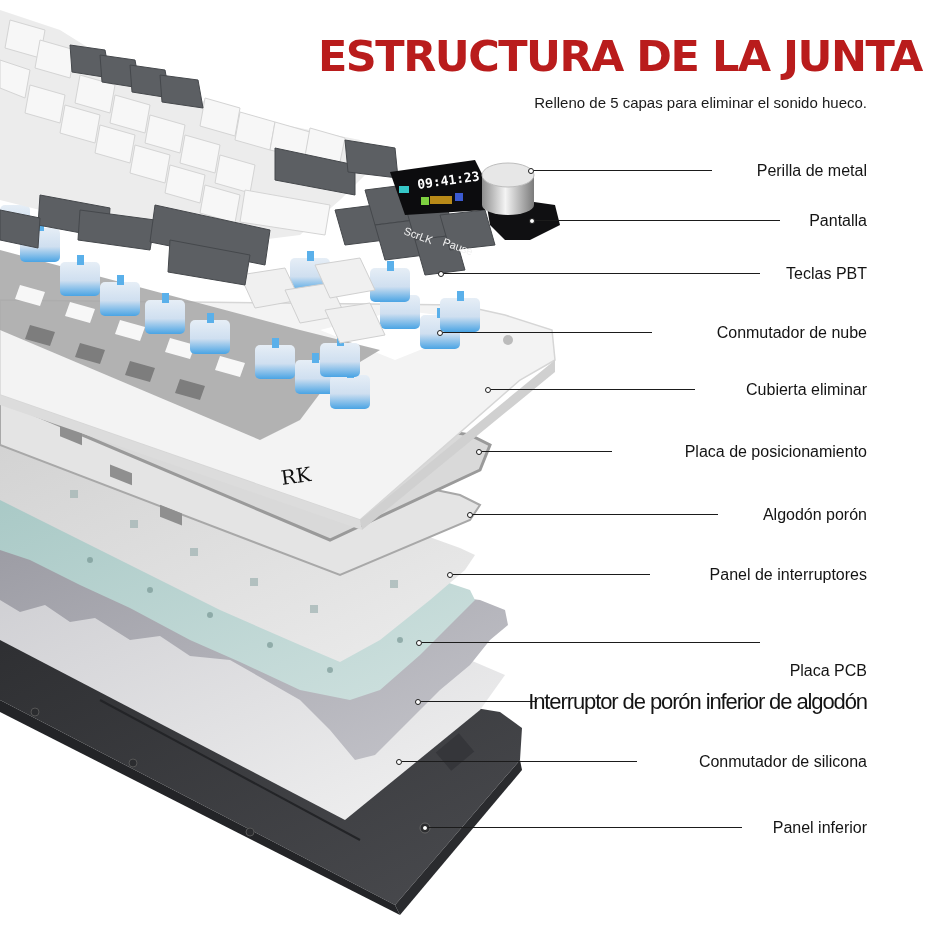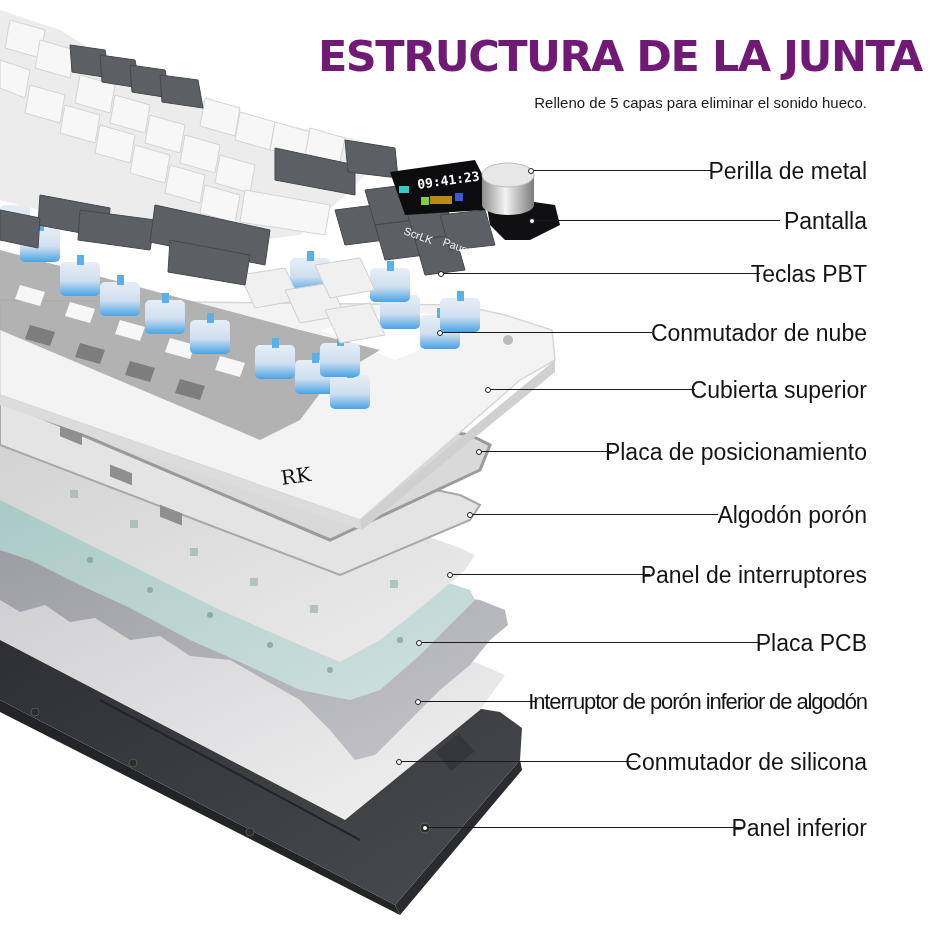--- a/index.html
+++ b/index.html
@@ -1,20 +1,20 @@
 <!DOCTYPE html>
 <html><head>
 <meta charset="utf-8">
 <style>
   html,body{margin:0;padding:0;background:#ffffff;}
   body{width:949px;height:949px;position:relative;overflow:hidden;font-family:"Liberation Sans","DejaVu Sans",sans-serif;color:#111;}
-  .title{position:absolute;left:318px;top:28px;width:600px;font-family:"DejaVu Sans","Liberation Sans",sans-serif;font-weight:bold;font-size:43px;letter-spacing:-1.5px;color:#701a75;white-space:nowrap;line-height:56px;}
+  .title{position:absolute;left:318px;top:28px;width:600px;font-family:"DejaVu Sans","Liberation Sans",sans-serif;font-weight:bold;font-size:43px;letter-spacing:-1.5px;color:#b91c1c;white-space:nowrap;line-height:56px;}
   .subtitle{position:absolute;right:82px;top:94px;font-size:15px;color:#1a1a1a;white-space:nowrap;}
   .illus{position:absolute;left:0;top:0;width:949px;height:949px;}
-  .label{position:absolute;right:82px;font-size:23px;color:#141414;white-space:nowrap;line-height:22px;}
+  .label{position:absolute;right:82px;font-size:16px;color:#141414;white-space:nowrap;line-height:22px;}
   .label.condensed{letter-spacing:-1.1px;font-size:22px;}
   .leader{position:absolute;height:0;border-top:1.6px solid #1b1b1b;}
   .dot{position:absolute;width:6px;height:6px;border-radius:50%;background:#fff;border:1.4px solid #1b1b1b;box-sizing:border-box;}
 </style>
 </head>
 <body>
 
 <svg class="illus" viewBox="0 0 949 949" xmlns="http://www.w3.org/2000/svg">
   <defs>
     <linearGradient id="caseG" x1="0" y1="0" x2="1" y2="1">
@@ -277,33 +277,33 @@
     <div class="dot" style="left: 529px; top: 218px;"></div>
     <div class="label" style="top: 210px; margin-left: 12px;">Pantalla</div>
     <div class="leader" style="left: 444px; top: 273.2px; width: 316px;"></div>
     <div class="dot" style="left: 438px; top: 271px;"></div>
     <div class="label" style="top: 263px;">Teclas PBT</div>
     <div class="leader" style="left: 443px; top: 332.2px; width: 209px;"></div>
     <div class="dot" style="left: 437px; top: 330px;"></div>
     <div class="label" style="top: 322px;">Conmutador de nube</div>
     <div class="leader" style="left: 491px; top: 389.2px; width: 204px;"></div>
     <div class="dot" style="left: 485px; top: 387px;"></div>
-    <div class="label" style="top: 379px;">Cubierta superior</div>
+    <div class="label" style="top: 379px;">Cubierta eliminar</div>
     <div class="leader" style="left: 482px; top: 451.2px; width: 130px;"></div>
     <div class="dot" style="left: 476px; top: 449px;"></div>
     <div class="label" style="top: 441px;">Placa de posicionamiento</div>
     <div class="leader" style="left: 473px; top: 514.2px; width: 245px;"></div>
     <div class="dot" style="left: 467px; top: 512px;"></div>
     <div class="label" style="top: 504px;">Algodón porón</div>
     <div class="leader" style="left: 453px; top: 574.2px; width: 197px;"></div>
     <div class="dot" style="left: 447px; top: 572px;"></div>
     <div class="label" style="top: 564px;">Panel de interruptores</div>
     <div class="leader" style="left: 422px; top: 642.2px; width: 338px;"></div>
     <div class="dot" style="left: 416px; top: 640px;"></div>
-    <div class="label" style="top: 632px;">Placa PCB</div>
+    <div class="label" style="top: 660px;">Placa PCB</div>
     <div class="leader" style="left: 421px; top: 701.2px; width: 116px;"></div>
     <div class="dot" style="left: 415px; top: 699px;"></div>
     <div class="label condensed" style="top: 691px;">Interruptor de porón inferior de algodón</div>
     <div class="leader" style="left: 402px; top: 761.2px; width: 235px;"></div>
     <div class="dot" style="left: 396px; top: 759px;"></div>
     <div class="label" style="top: 751px;">Conmutador de silicona</div>
     <div class="leader" style="left: 428px; top: 827.2px; width: 314px;"></div>
     <div class="dot" style="left: 422px; top: 825px;"></div>
     <div class="label" style="top: 817px;">Panel inferior</div>
   </div>

